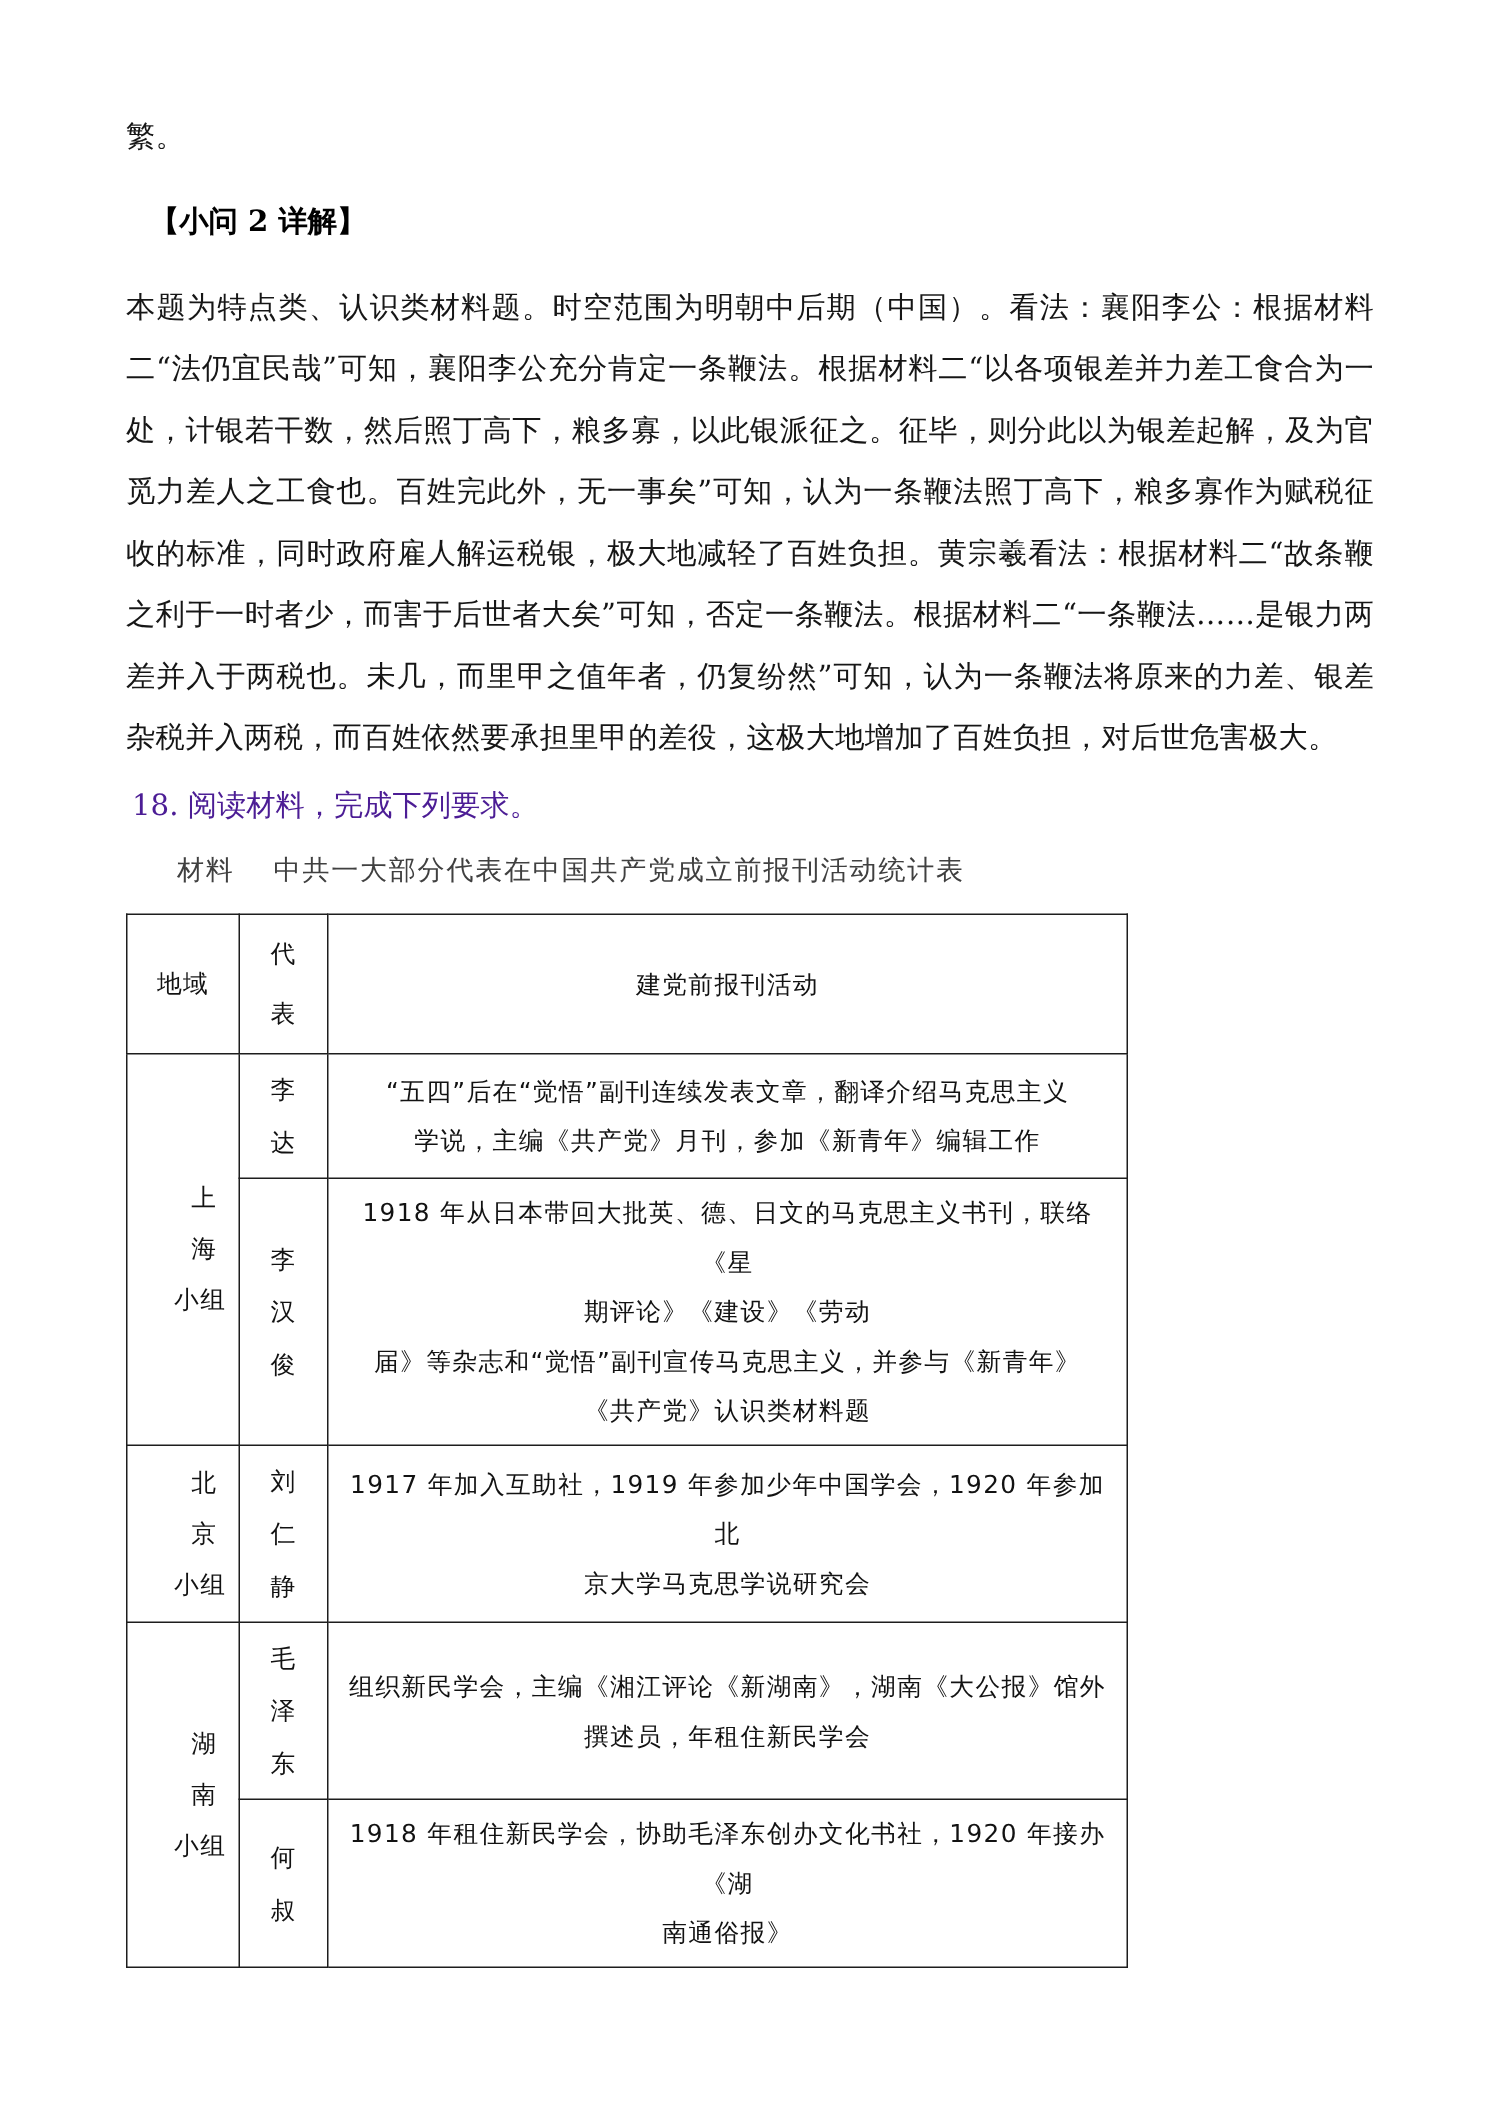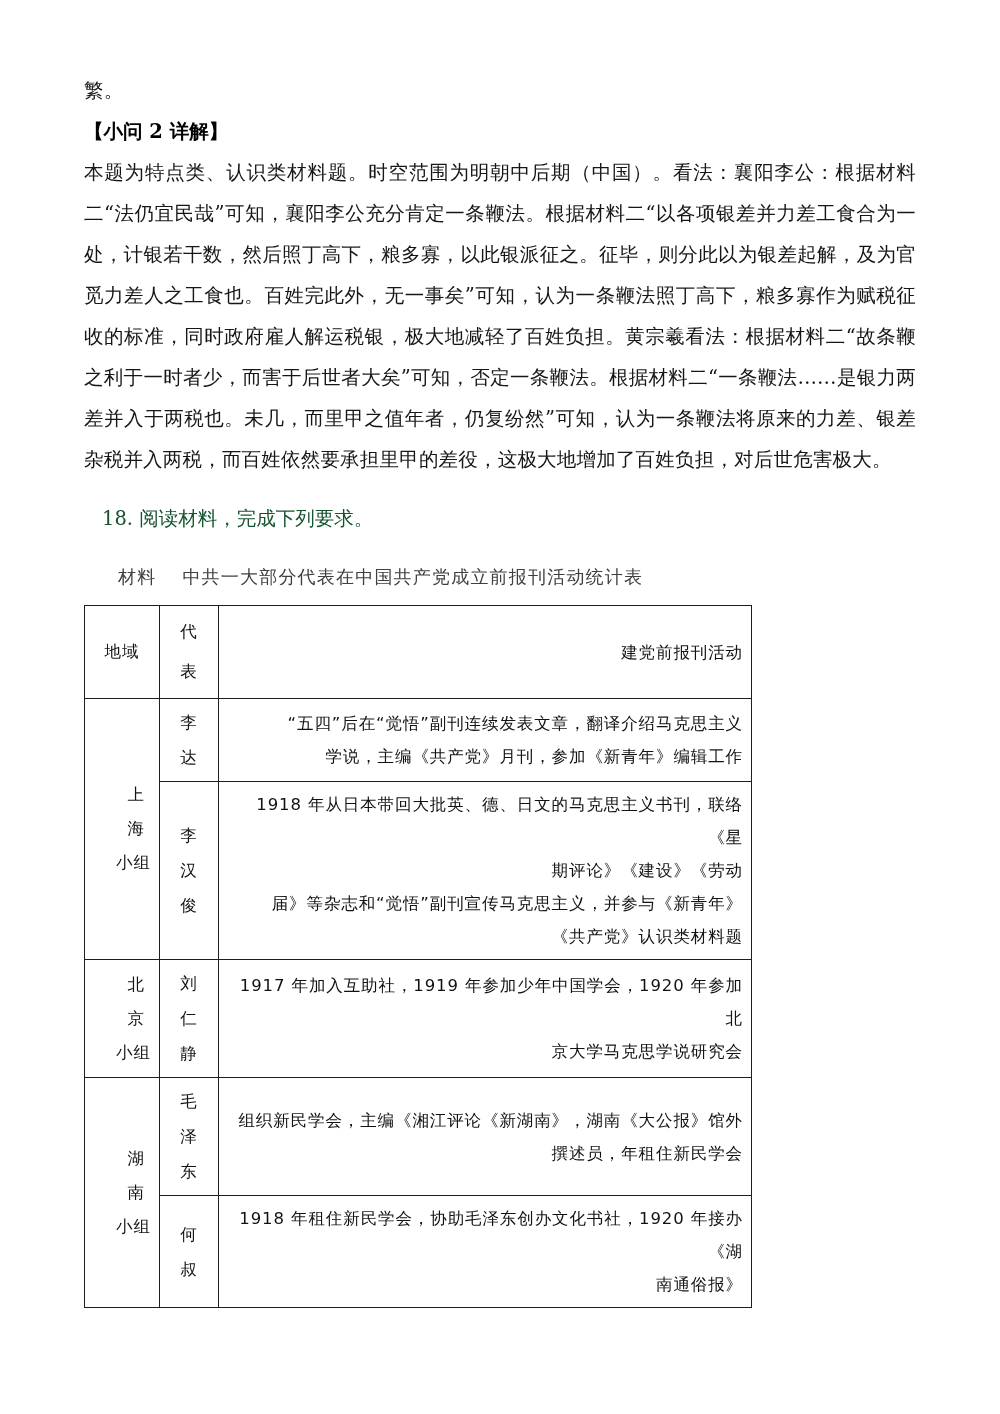--- a/index.html
+++ b/index.html
@@ -36,30 +36,30 @@
     margin: 0;
     color: #161616;
   }
   .para.tight { margin-bottom: 0; }
 
   .heading-bold {
     font-family: "DejaVu Serif", "Liberation Serif", serif;
     font-size: 19.5px;
     line-height: 41px;
     font-weight: 700;
-    margin: 0;
+    margin: 16px;
     color: #000;
   }
 
   .qline {
     font-family: "DejaVu Serif", "Liberation Serif", serif;
     font-size: 19.5px;
     line-height: 41px;
-    margin: 18px;
-    color: #14532d;
+    margin: 4px;
+    color: #4c1d95;
   }
 
   
   .material-caption {
     font-family: "DejaVu Sans", "Liberation Sans", sans-serif;
     font-size: 18px;
     line-height: 40px;
     margin: 0;
     padding-left: 34px;
     letter-spacing: 1.2px;
@@ -95,21 +95,21 @@
     text-align: center;
     padding: 6px 4px;
   }
   td.col-rep {
     width: 42px;
     text-align: center;
     padding: 6px 2px;
   }
   td.col-act {
     width: 516px;
-    text-align: right;
+    text-align: center;
     padding: 8px 12px 8px 13px;
   }
   
   .vstack {
     display: block;
     line-height: 35px;
     text-align: center;
   }
   .vstack span { display: block; }
 

